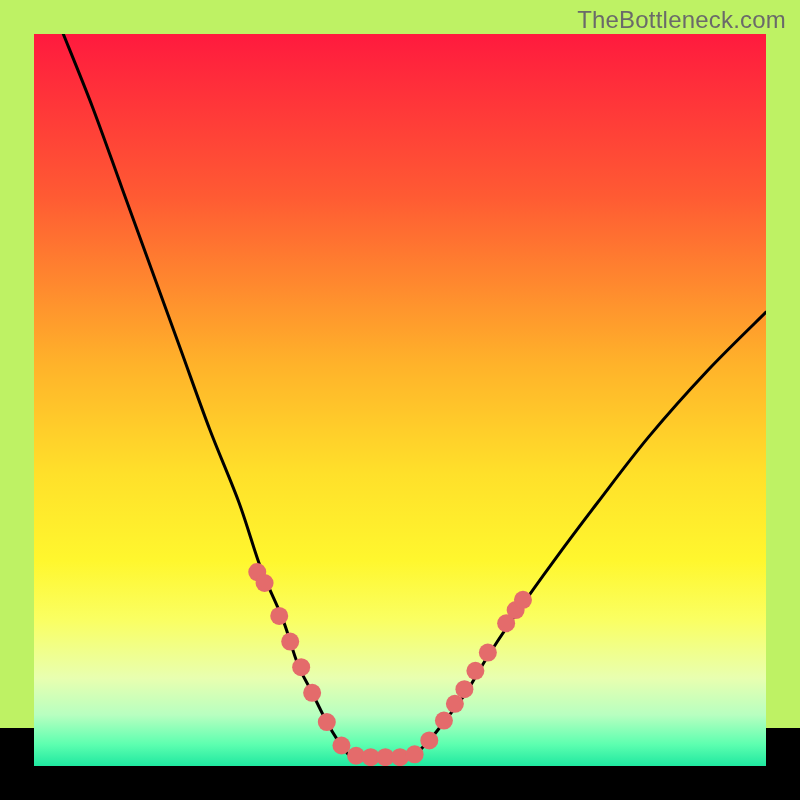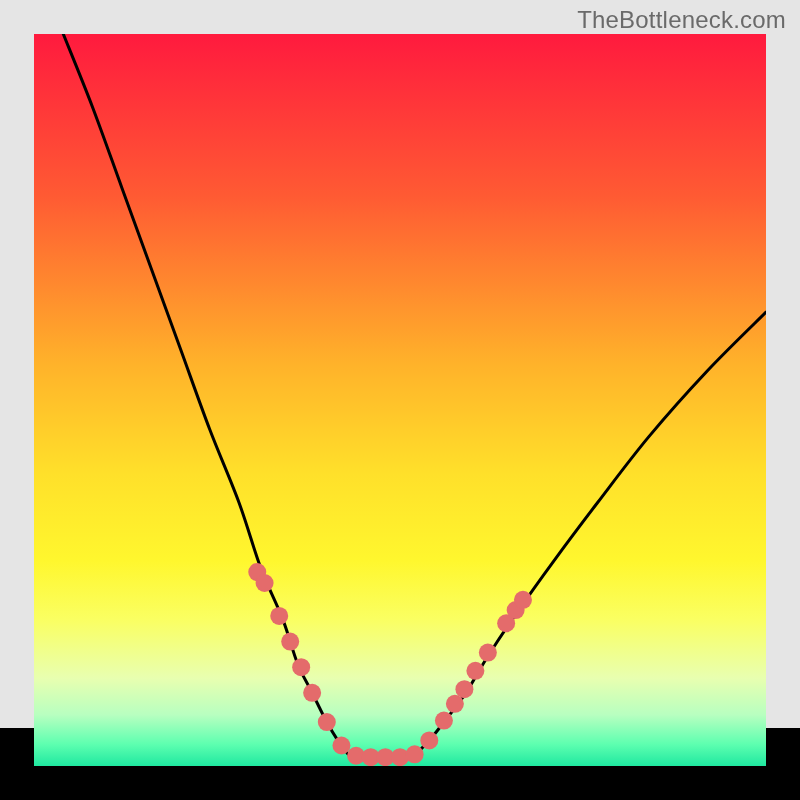--- a/index.html
+++ b/index.html
@@ -8,21 +8,21 @@
     width: 800px;
     height: 800px;
     overflow: hidden;
     background: #000;
     font-family: Arial, sans-serif;
   }
   .container {
     position: relative;
     width: 800px;
     height: 728px;
-    background: #e5e5e5;
+    background: #bef264;
   }
   .watermark {
     position: absolute;
     top: 6px;
     right: 14px;
     color: #6a6a6a;
     font-size: 24px;
     font-weight: 500;
     z-index: 5;
     letter-spacing: 0.2px;

